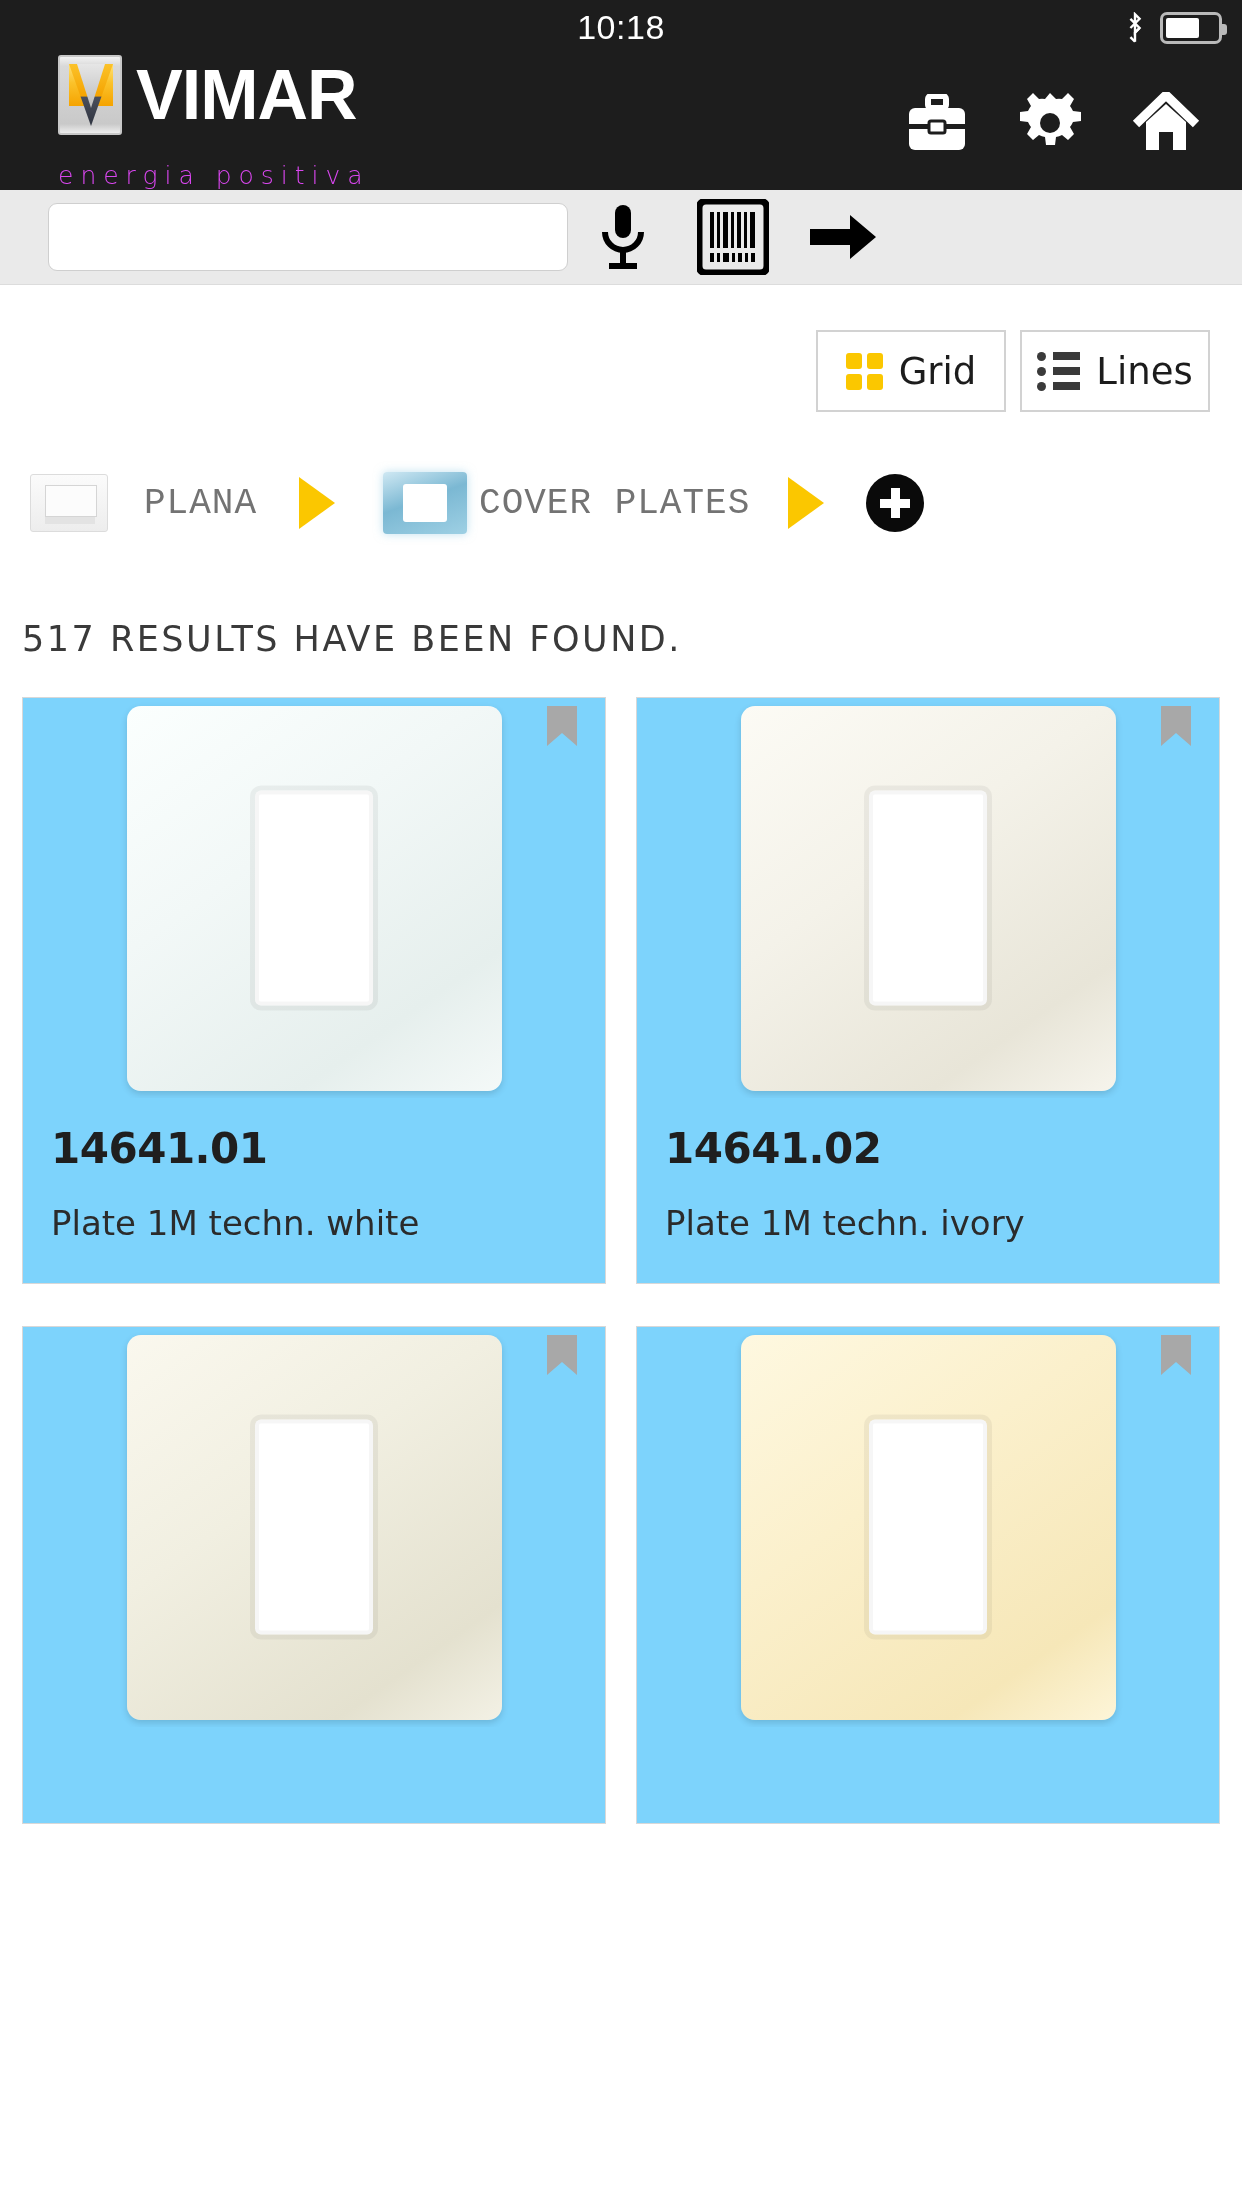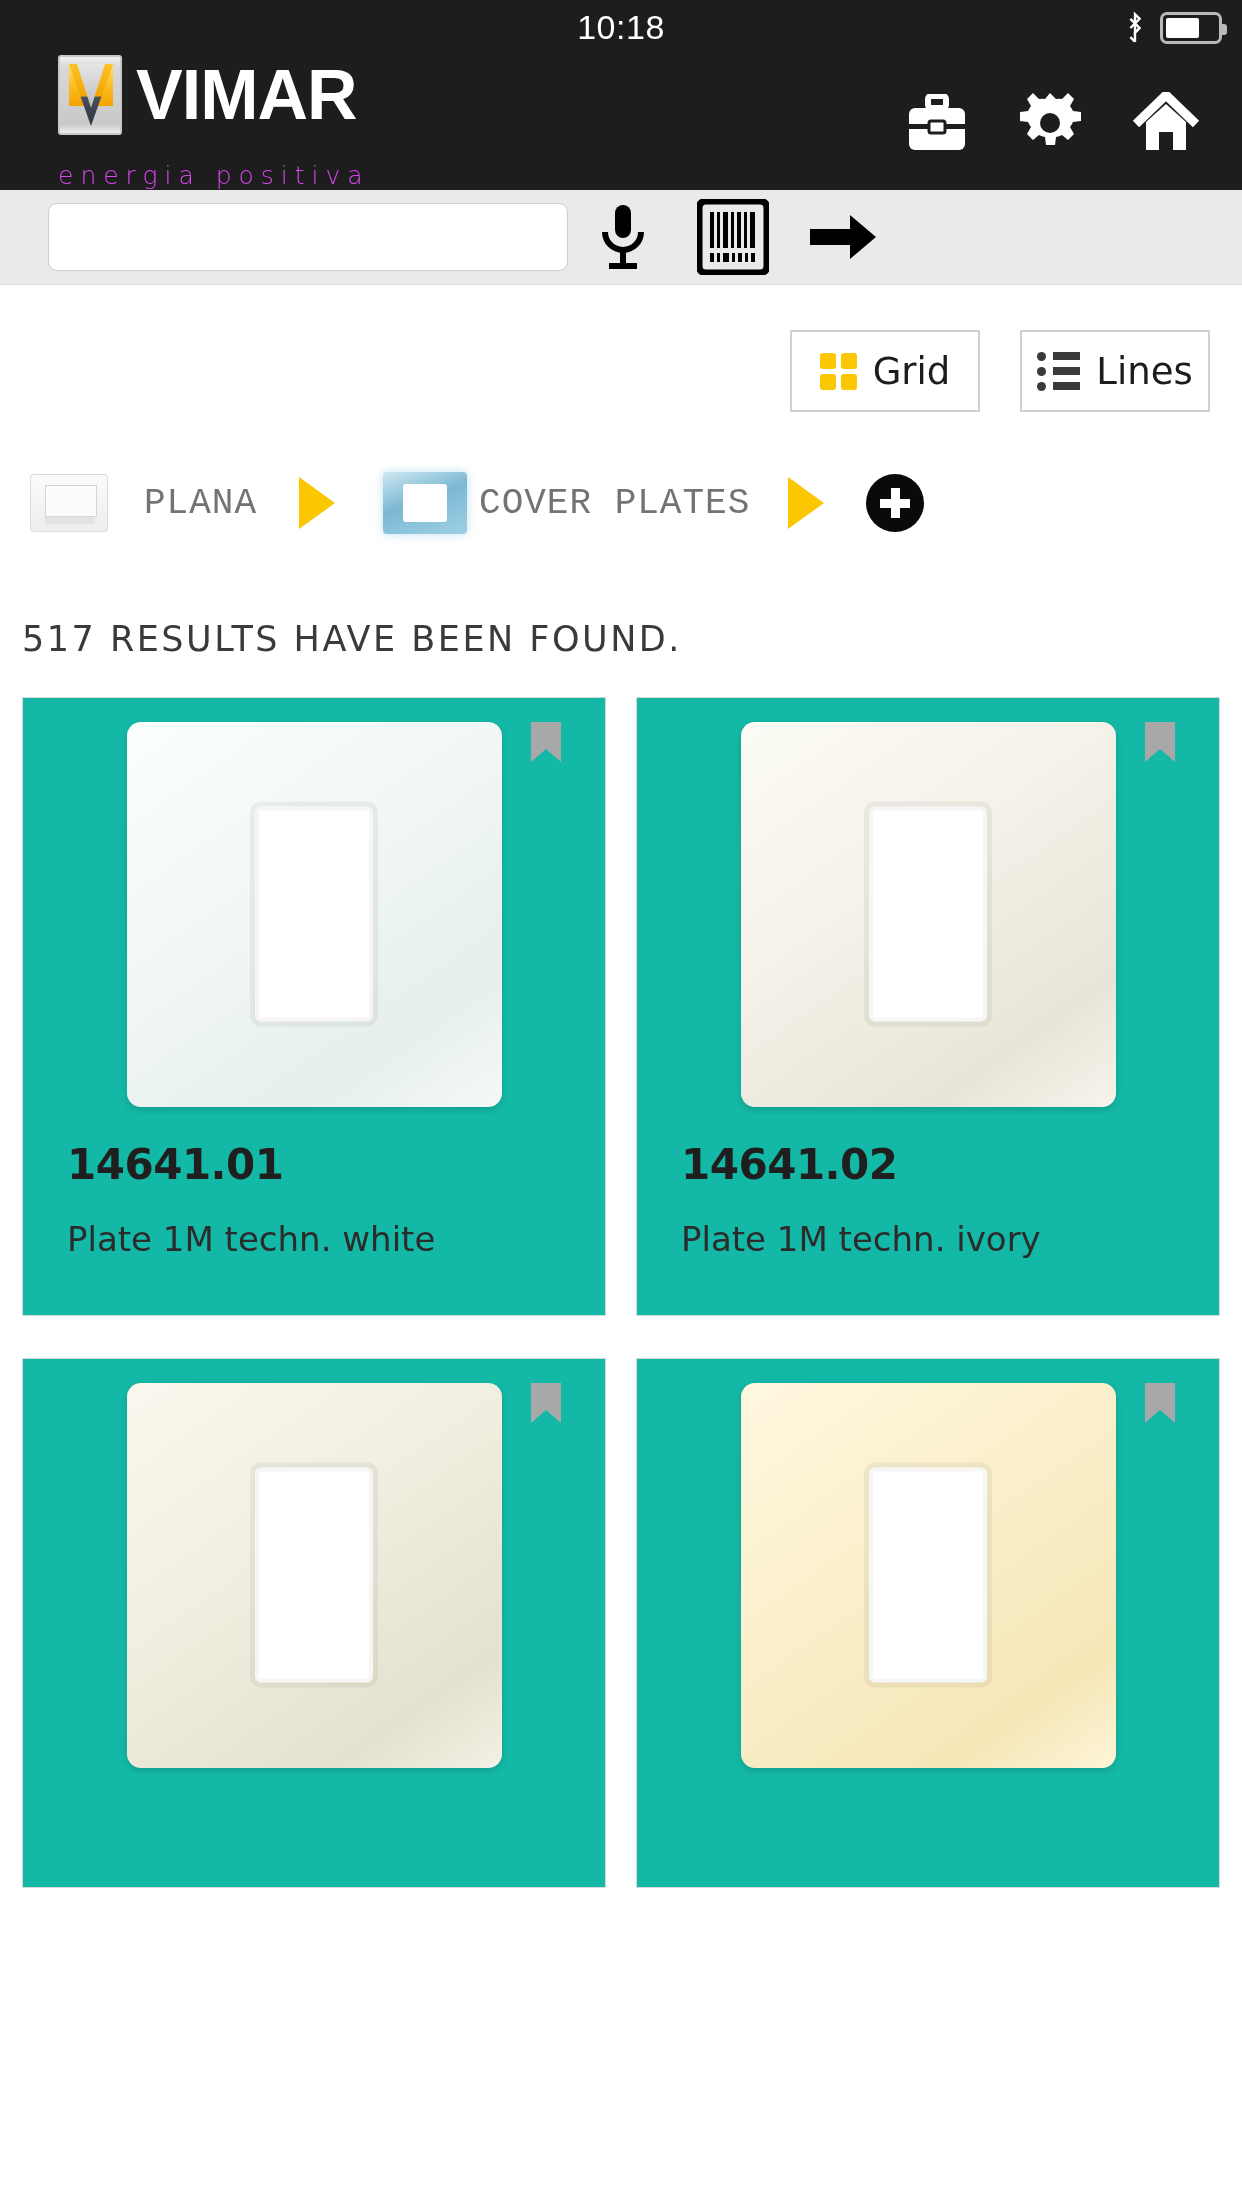--- a/index.html
+++ b/index.html
@@ -151,21 +151,21 @@
     justify-content: center;
   }
   .sb-mic { width: 110px; }
   .sb-barcode { width: 110px; }
   .sb-go { width: 110px; }
 
   
   .view-toggle {
     display: flex;
     justify-content: flex-end;
-    gap: 40px;
+    gap: 14px;
     padding: 45px 32px 0 0;
     background: #ffffff;
   }
   .vt-btn {
     width: 190px;
     height: 82px;
     border: 2px solid #d2d2d2;
     background: #ffffff;
     display: flex;
     align-items: center;
@@ -286,22 +286,22 @@
   }
 
   .product-grid {
     display: grid;
     grid-template-columns: 1fr 1fr;
     gap: 30px;
     padding: 38px 22px 0 22px;
   }
   .card {
     border: 1px solid #d8d8d8;
-    background: #14b8a6;
-    padding: 16px;
+    background: #7dd3fc;
+    padding: 0;
   }
   .card-img {
     height: 400px;
     position: relative;
     display: flex;
     align-items: center;
     justify-content: center;
     overflow: hidden;
   }
   .plate {

